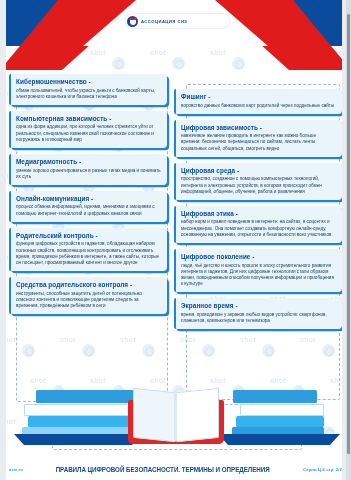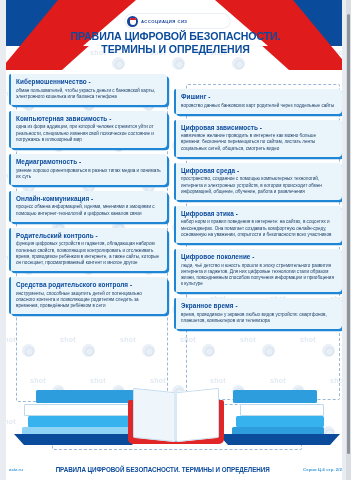--- a/index.html
+++ b/index.html
@@ -262,24 +262,20 @@
     <div class="hdr-blue"></div>
     <div class="hdr-red-l"></div>
     <div class="hdr-red-r"></div>
     <div class="hdr-white-notch"></div>
 
     <div class="logo-pill">
       <span class="logo-mark"></span>
       <span class="logo-text">АССОЦИАЦИЯ СИЗ</span>
     </div>
 
-    <div class="title-wrap">
-      <div class="title-l1">ПРАВИЛА ЦИФРОВОЙ БЕЗОПАСНОСТИ.</div>
-      <div class="title-l2">ТЕРМИНЫ И ОПРЕДЕЛЕНИЯ</div>
-    </div>
   </div>
 
   <div class="dash" style="left:16px;top:80px;width:150px;height:96px;"></div>
   <div class="dash" style="left:16px;top:182px;width:150px;height:108px;"></div>
   <div class="dash" style="left:16px;top:296px;width:150px;height:104px;"></div>
   <div class="dash" style="left:186px;top:84px;width:152px;height:92px;"></div>
   <div class="dash" style="left:186px;top:182px;width:152px;height:100px;"></div>
   <div class="dash" style="left:186px;top:288px;width:152px;height:110px;"></div>
   <div class="dash" style="left:52px;top:404px;width:248px;height:44px;"></div>
 

